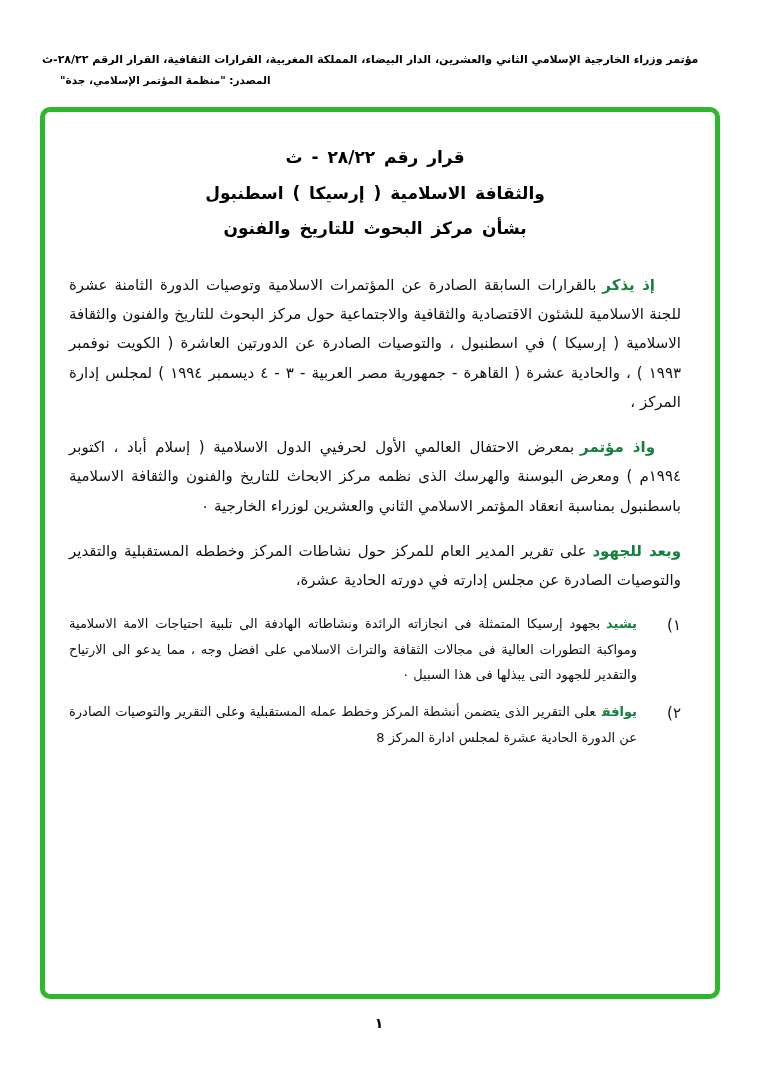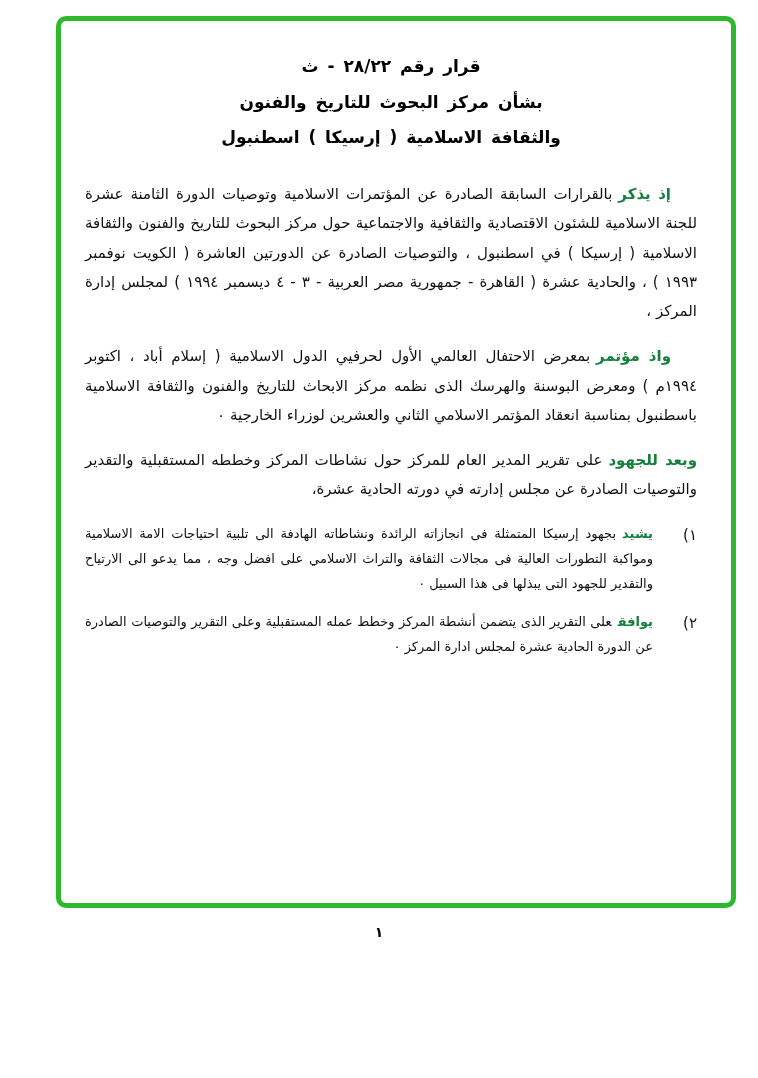--- a/index.html
+++ b/index.html
@@ -17,21 +17,21 @@
     direction: rtl;
     text-align: left;
     font-weight: bold;
     font-size: 11px;
     line-height: 1.9;
     color: #000000;
   }
   .header-line2 { font-size: 10.5px; padding-left: 18px; }
 
   .frame {
-    margin: 16px 40px 0 56px;
+    margin: 16px 40px 0 40px;
     width: 680px;
     height: 892px;
     border: 5px solid #2eb82e;
     border-radius: 10px;
     padding: 28px 34px 18px 24px;
     direction: rtl;
     overflow: hidden;
     background: #ffffff;
   }
 
@@ -77,27 +77,31 @@
     font-weight: bold;
     margin-top: 16px;
     color: #000000;
   }
 </style>
 </head>
 <body>
 
 <div class="page">
 
+  <div class="top-header">
+    <div class="header-line1">مؤتمر وزراء الخارجية الإسلامي الثاني والعشرين، الدار البيضاء، المملكة المغربية، القرارات الثقافية، القرار الرقم ٢٨/٢٢-ث</div>
+    <div class="header-line2">المصدر: "منظمة المؤتمر الإسلامي، جدة"</div>
+  </div>
 
   <div class="frame" style="border-color: rgb(46, 184, 46);">
 
     <div class="title">
       <div>قرار رقم ٢٨/٢٢ - ث</div>
+      <div>والثقافة الاسلامية ( إرسيكا ) اسطنبول</div>
       <div>بشأن مركز البحوث للتاريخ والفنون</div>
-      <div>والثقافة الاسلامية ( إرسيكا ) اسطنبول</div>
     </div>
 
 
     <p class="para">
       <span class="lead">إذ يذكر</span><span>بالقرارات السابقة الصادرة عن المؤتمرات الاسلامية وتوصيات الدورة الثامنة عشرة للجنة الاسلامية للشئون الاقتصادية والثقافية والاجتماعية حول مركز البحوث للتاريخ والفنون والثقافة الاسلامية ( إرسيكا ) في اسطنبول ، والتوصيات الصادرة عن الدورتين العاشرة ( الكويت نوفمبر ١٩٩٣ ) ، والحادية عشرة ( القاهرة - جمهورية مصر العربية - ٣ - ٤ ديسمبر ١٩٩٤ ) لمجلس إدارة المركز ،</span>
     </p>
 
     <p class="para">
       <span class="lead">واذ مؤتمر</span><span>بمعرض الاحتفال العالمي الأول لحرفيي الدول الاسلامية ( إسلام أباد ، اكتوبر ١٩٩٤م ) ومعرض البوسنة والهرسك الذى نظمه مركز الابحاث للتاريخ والفنون والثقافة الاسلامية باسطنبول بمناسبة انعقاد المؤتمر الاسلامي الثاني والعشرين لوزراء الخارجية ٠</span>
     </p>
@@ -109,21 +113,21 @@
     <div class="item">
       <div class="item-num">١)</div>
       <p class="item-text">
         <span class="lead">يشيد</span><span>بجهود إرسيكا المتمثلة فى انجازاته الرائدة ونشاطاته الهادفة الى تلبية احتياجات الامة الاسلامية ومواكبة التطورات العالية فى مجالات الثقافة والتراث الاسلامي على افضل وجه ، مما يدعو الى الارتياح والتقدير للجهود التى يبذلها فى هذا السبيل ٠</span>
       </p>
     </div>
 
     <div class="item">
       <div class="item-num">٢)</div>
       <p class="item-text">
-        <span class="lead">يوافق</span><span>على التقرير الذى يتضمن أنشطة المركز وخطط عمله المستقبلية وعلى التقرير والتوصيات الصادرة عن الدورة الحادية عشرة لمجلس ادارة المركز ٠</span>
+        <span class="lead">يوافق</span><span>على التقرير الذى يتضمن أنشطة المركز وخطط عمله المستقبلية وعلى التقرير والتوصيات الصادرة عن الدورة الحادية عشرة لمجلس ادارة المركز 8</span>
       </p>
     </div>
 
   </div>
 
   <div class="page-number">١</div>
 
 </div>
 
 </body></html>

